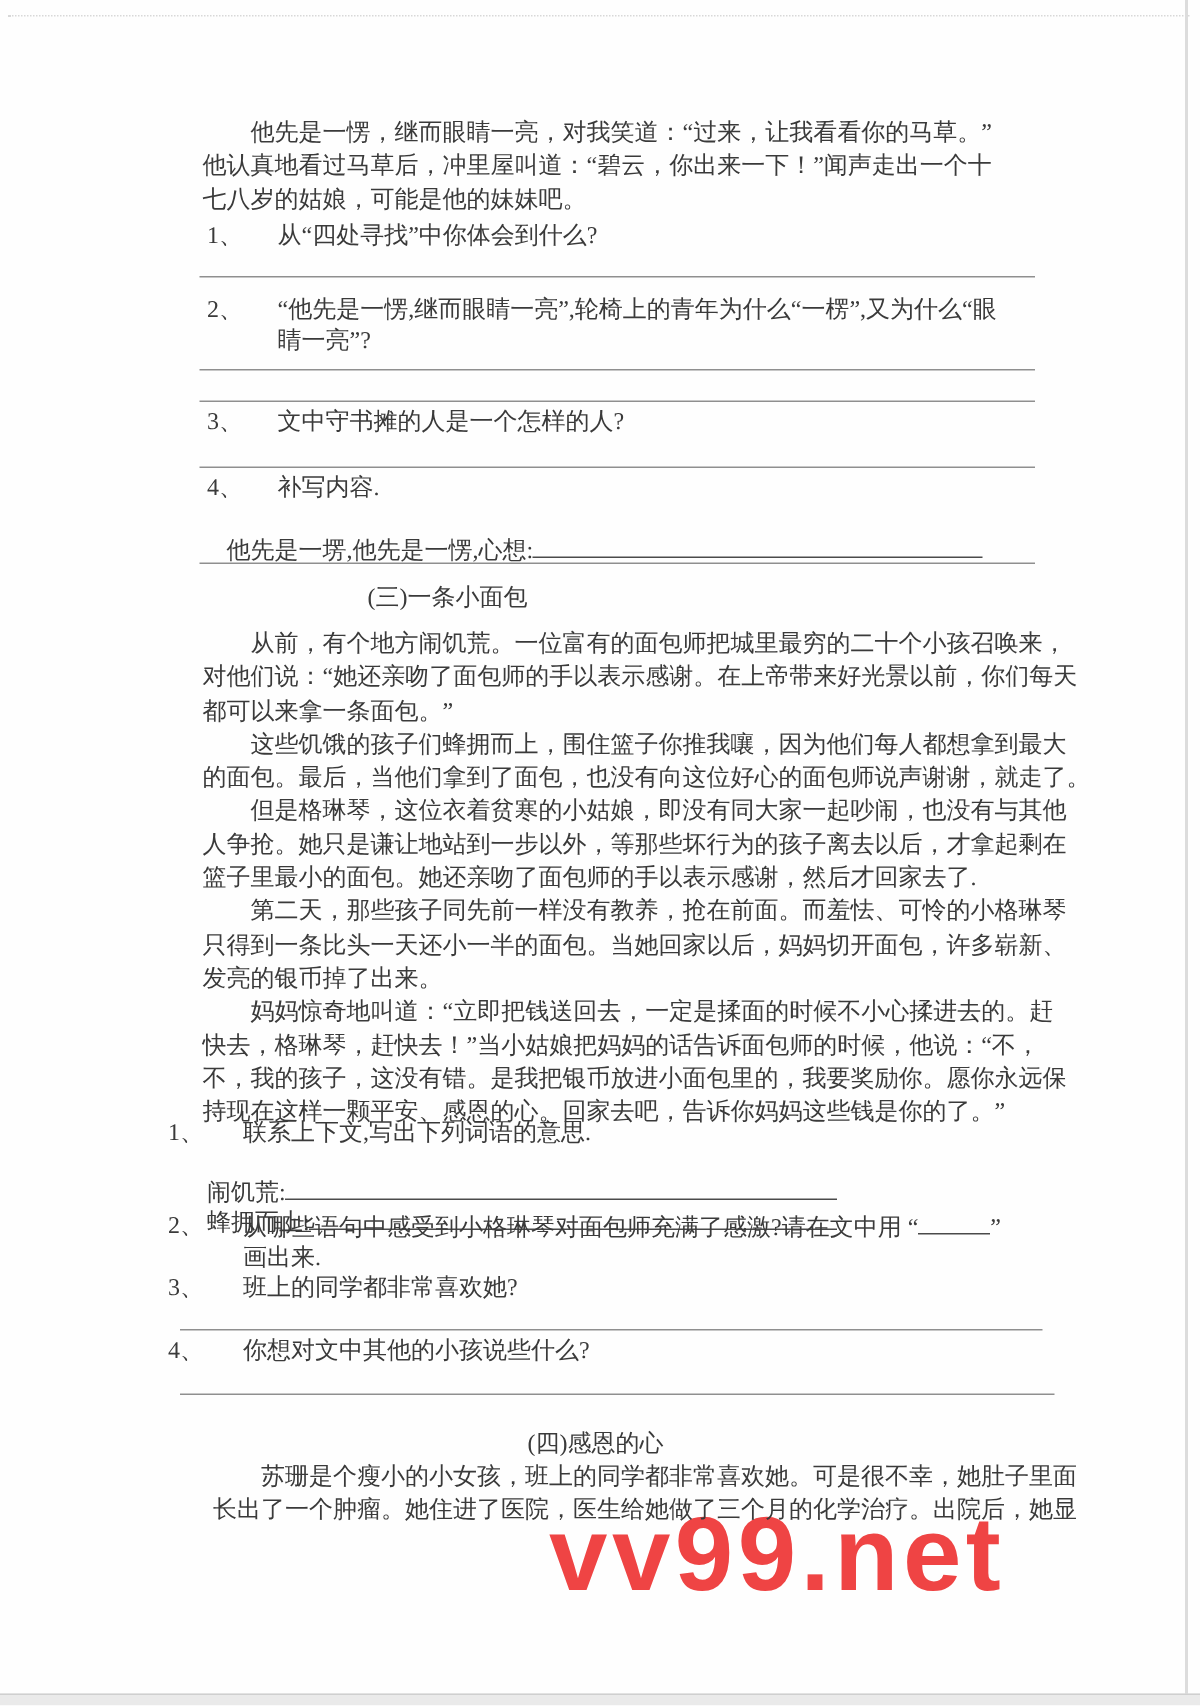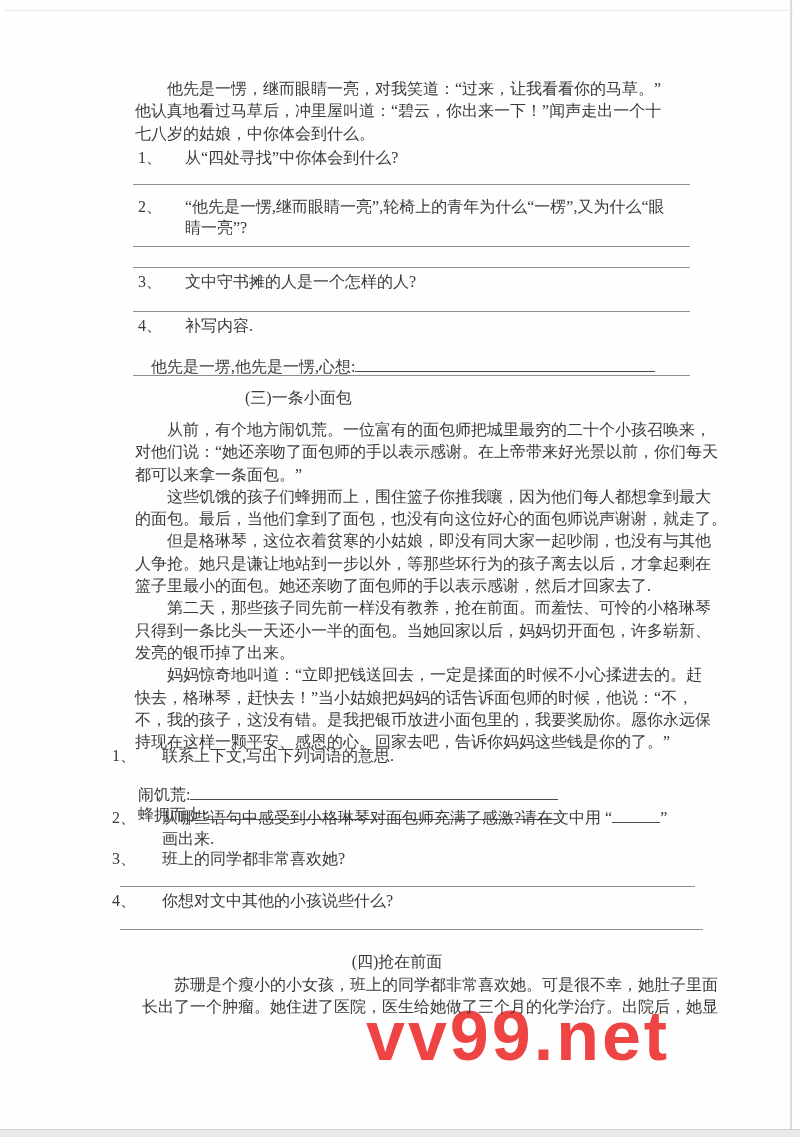--- a/index.html
+++ b/index.html
@@ -38,21 +38,21 @@
 <body>
 
 <div class="page">
 
   <div class="edge-dotted"></div>
   <div class="watermark">vv99.net</div>
 
   <div class="abs story" style="left:135px;top:78px;width:590px;">
       <div class="tl">　　他先是一愣，继而眼睛一亮，对我笑道：“过来，让我看看你的马草。”</div>
       <div class="tl">他认真地看过马草后，冲里屋叫道：“碧云，你出来一下！”闻声走出一个十</div>
-      <div class="tl">七八岁的姑娘，中你体会到什么。</div>
+      <div class="tl">七八岁的姑娘，可能是他的妹妹吧。</div>
     </div>
 
   <div class="q" style="left:138px;top:147px;">
     <span class="qnum">1、</span>
     <span class="qtext">从“四处寻找”中你体会到什么?</span>
   </div>
   <div class="rule" style="left:133px;top:184px;width:557px;"></div>
 
   <div class="q" style="left:138px;top:196px;">
     <span class="qnum">2、</span>
@@ -124,21 +124,21 @@
     <span class="qtext">班上的同学都非常喜欢她?</span>
   </div>
   <div class="rule" style="left:120px;top:886px;width:575px;"></div>
 
   <div class="q" style="left:112px;top:890px;">
     <span class="qnum-b">4、</span>
     <span class="qtext">你想对文中其他的小孩说些什么?</span>
   </div>
   <div class="rule" style="left:120px;top:929px;width:583px;"></div>
 
-  <div class="title" style="left:105px;top:952px;width:584px;text-align:center;">(四)抢在前面</div>
+  <div class="title" style="left:105px;top:952px;width:584px;text-align:center;">(四)感恩的心</div>
 
   <div class="abs story" style="left:135px;top:974px;width:590px;text-align:center;">
       <div class="tl">　　苏珊是个瘦小的小女孩，班上的同学都非常喜欢她。可是很不幸，她肚子里面</div>
       <div class="tl">长出了一个肿瘤。她住进了医院，医生给她做了三个月的化学治疗。出院后，她显</div>
     </div>
 
   <div class="edge-right"></div>
   <div class="edge-bottom"></div>
 </div>
 

